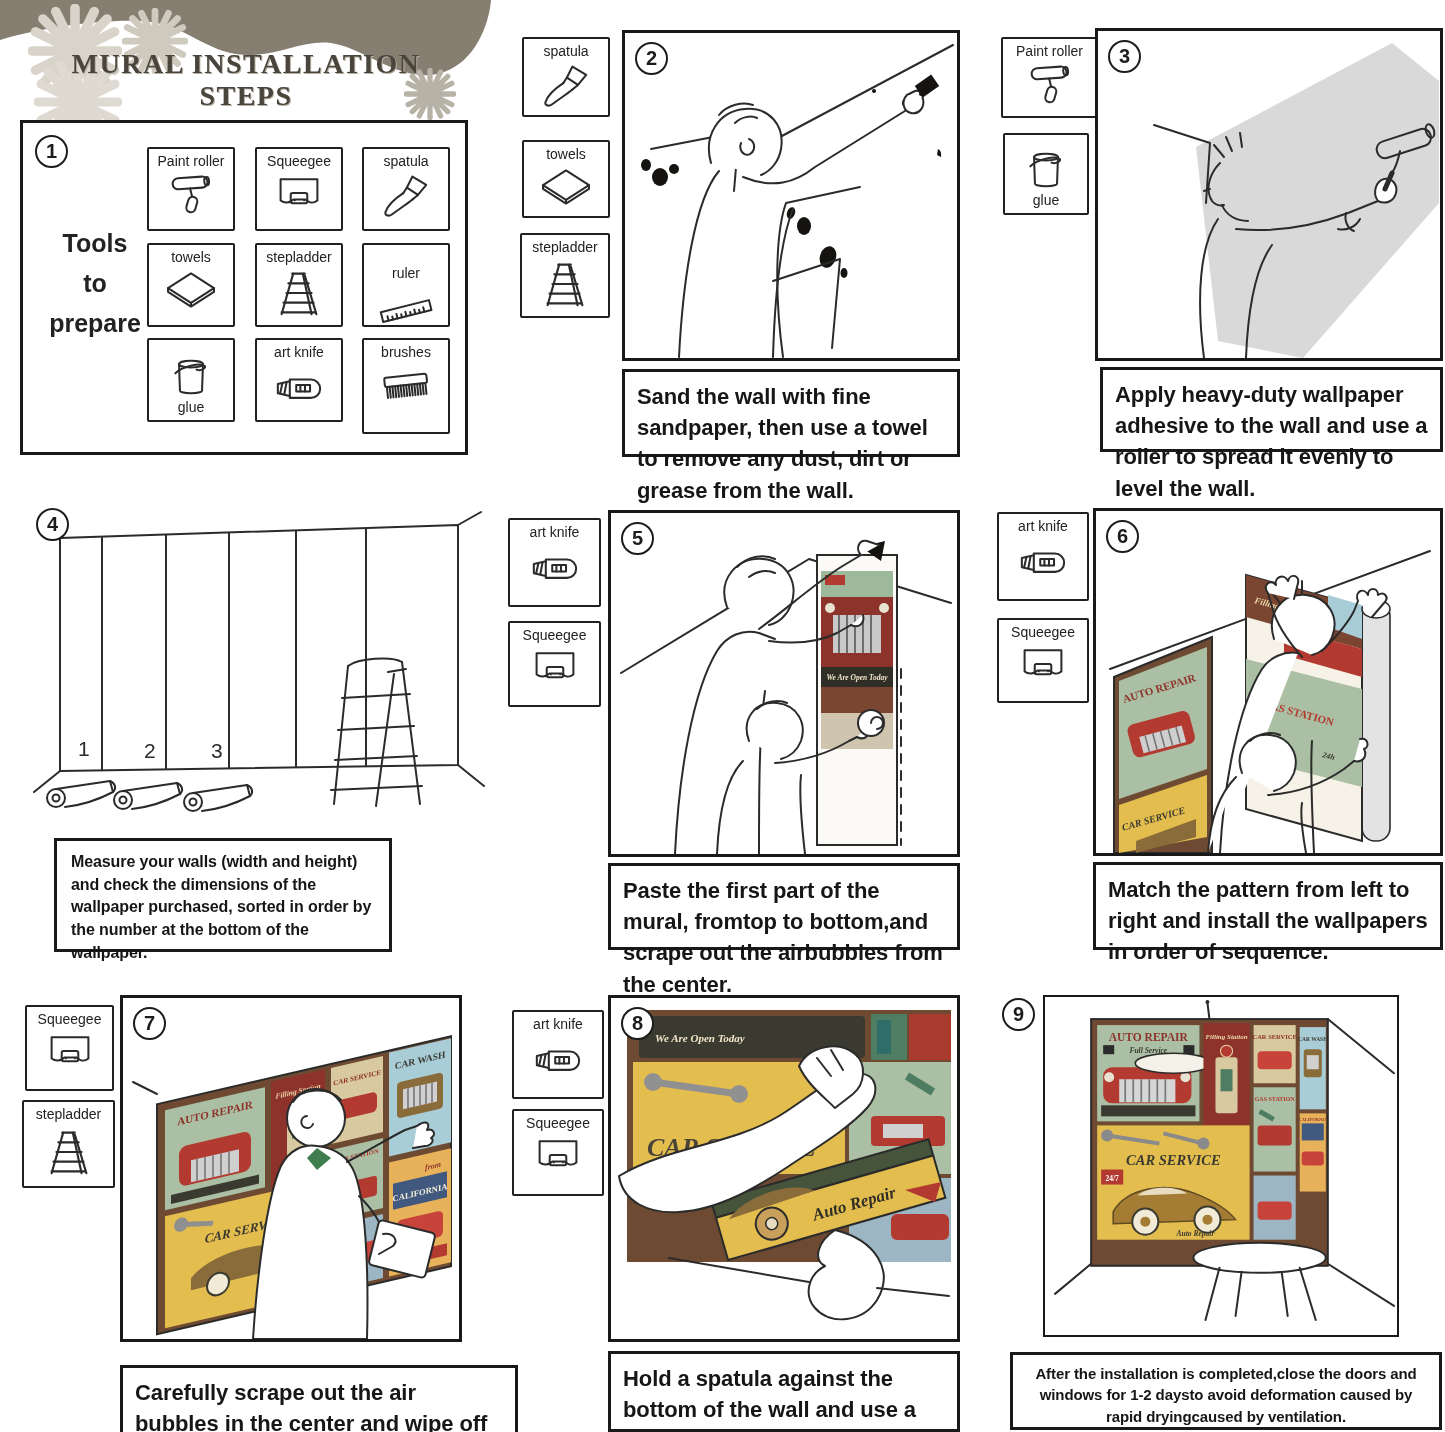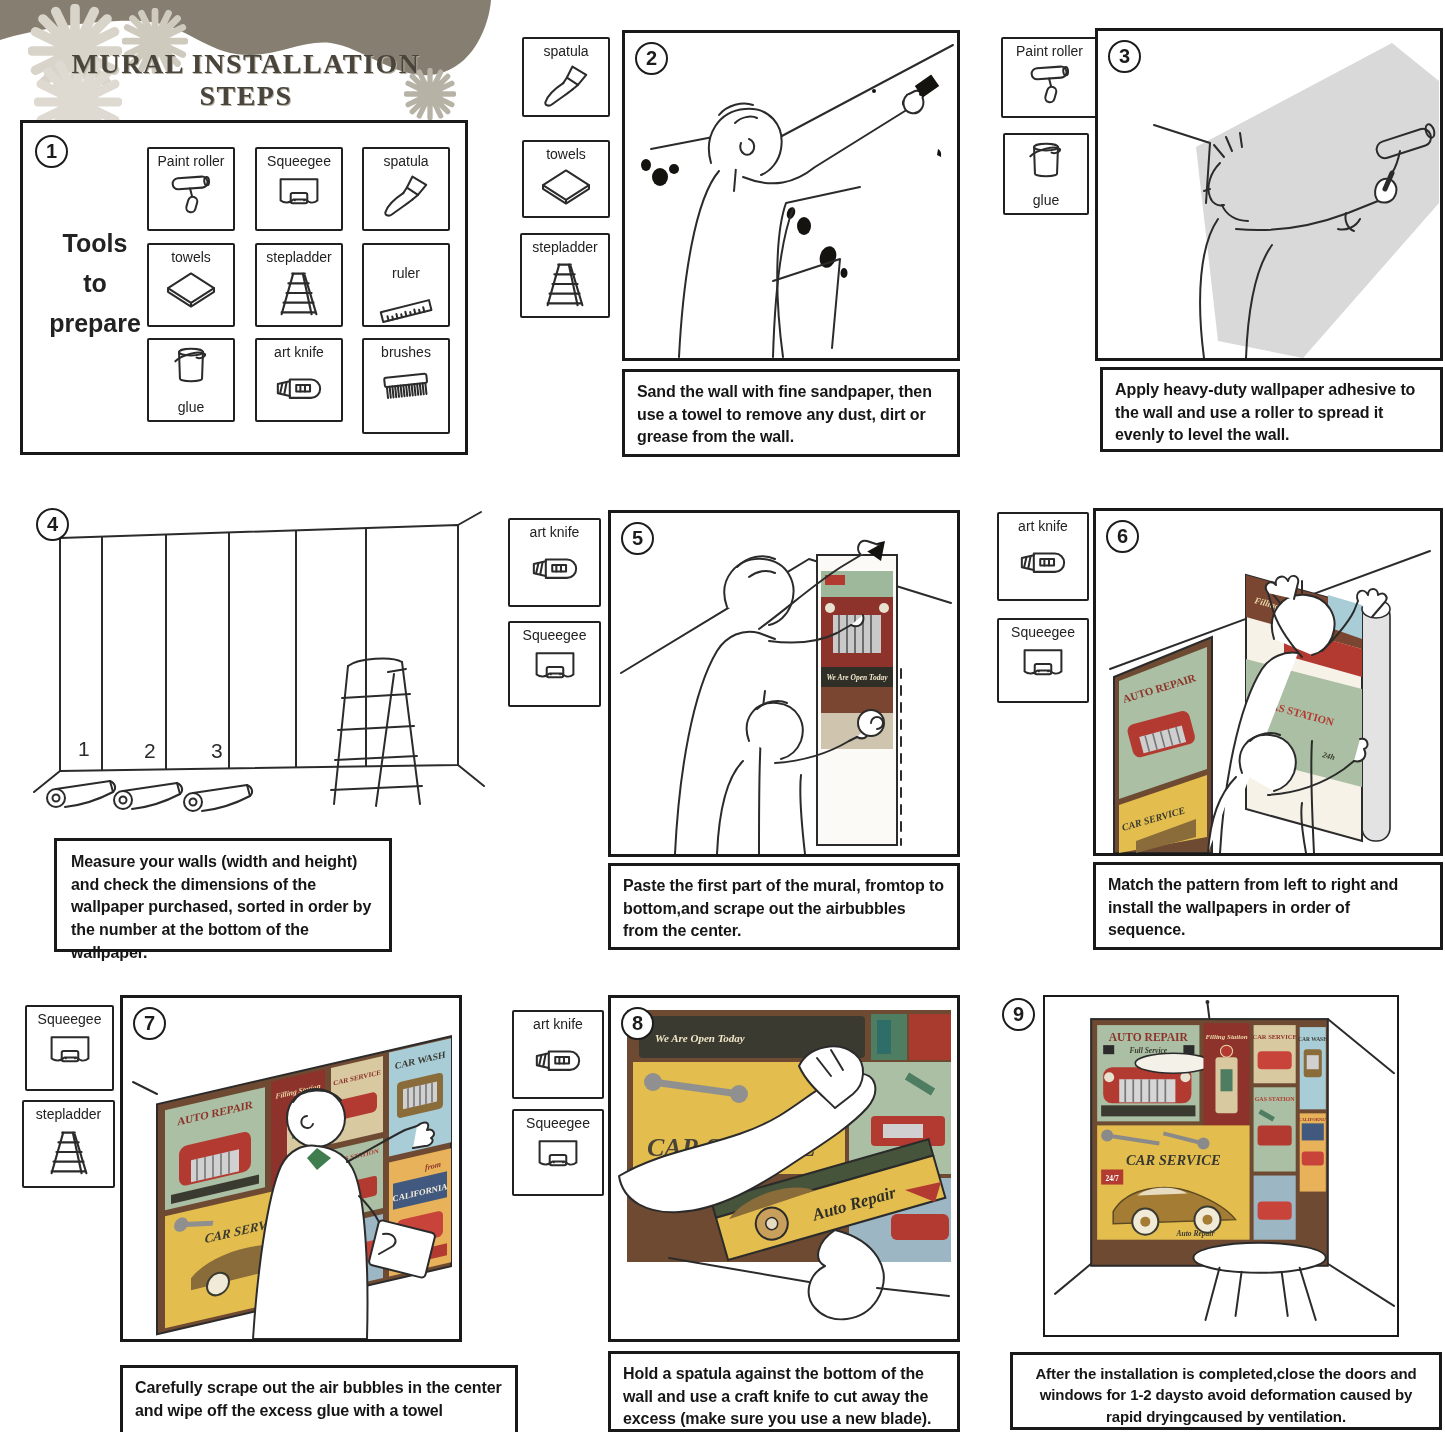--- a/index.html
+++ b/index.html
@@ -2,26 +2,26 @@
 <html><head>
 <meta charset="utf-8">
 <style>
   html,body{margin:0;padding:0;background:#fff;}
   body{width:1445px;height:1432px;position:relative;font-family:"Liberation Sans",sans-serif;color:#1c1c1c;}
   .page{position:absolute;left:0;top:0;width:1445px;height:1432px;overflow:hidden;background:#fff;}
   .abs{position:absolute;}
   .panel{position:absolute;background:#fff;border:3px solid #191919;box-sizing:border-box;}
   .scene{position:absolute;left:0;top:0;width:100%;height:100%;}
   .caption{position:absolute;background:#fff;border:3px solid #191919;box-sizing:border-box;
-           font-weight:700;font-size:16px;line-height:1.42;padding:9px 12px;letter-spacing:-0.1px;color:#161616;}
+           font-weight:700;font-size:22px;line-height:1.42;padding:9px 12px;letter-spacing:-0.1px;color:#161616;}
   .caption.c4{font-size:16px;padding:10px 14px;}
   .caption.c9{font-size:15px;text-align:center;padding:8px 8px;}
   .toolbox{position:absolute;background:#fff;border:2.5px solid #202020;border-radius:2px;box-sizing:border-box;
            display:flex;flex-direction:column;align-items:center;padding-top:5px;}
-  .toolbox.lbl-bottom{flex-direction:column-reverse;padding-top:0;padding-bottom:5px;justify-content:space-between;}
+  .toolbox.lbl-bottom{flex-direction:column-reverse;padding-top:0;padding-bottom:5px;}
   .tlabel{font-size:14px;line-height:1.05;white-space:nowrap;color:#222;}
   .ticon{width:58px;height:46px;stroke:#2b2b2b;fill:none;stroke-width:2.2;stroke-linecap:round;stroke-linejoin:round;flex:0 0 auto;margin-top:2px;}
   .num{position:absolute;width:33px;height:33px;border:2.5px solid #1c1c1c;border-radius:50%;background:#fff;
        display:flex;align-items:center;justify-content:center;font-size:20px;font-weight:700;z-index:5;box-sizing:border-box;}
   .title{position:absolute;left:28px;top:48px;width:436px;text-align:center;
          font-family:"Liberation Serif",serif;font-weight:700;font-size:28px;letter-spacing:1.5px;
          color:#4a453c;text-shadow:1px 1px 0 #b5afa2;z-index:3;}
   .tools-label{position:absolute;left:16px;top:100px;width:112px;text-align:center;font-weight:700;
                font-size:25px;line-height:1.6;color:#222;}
   .flw{position:absolute;stroke-linecap:round;fill:none;}

